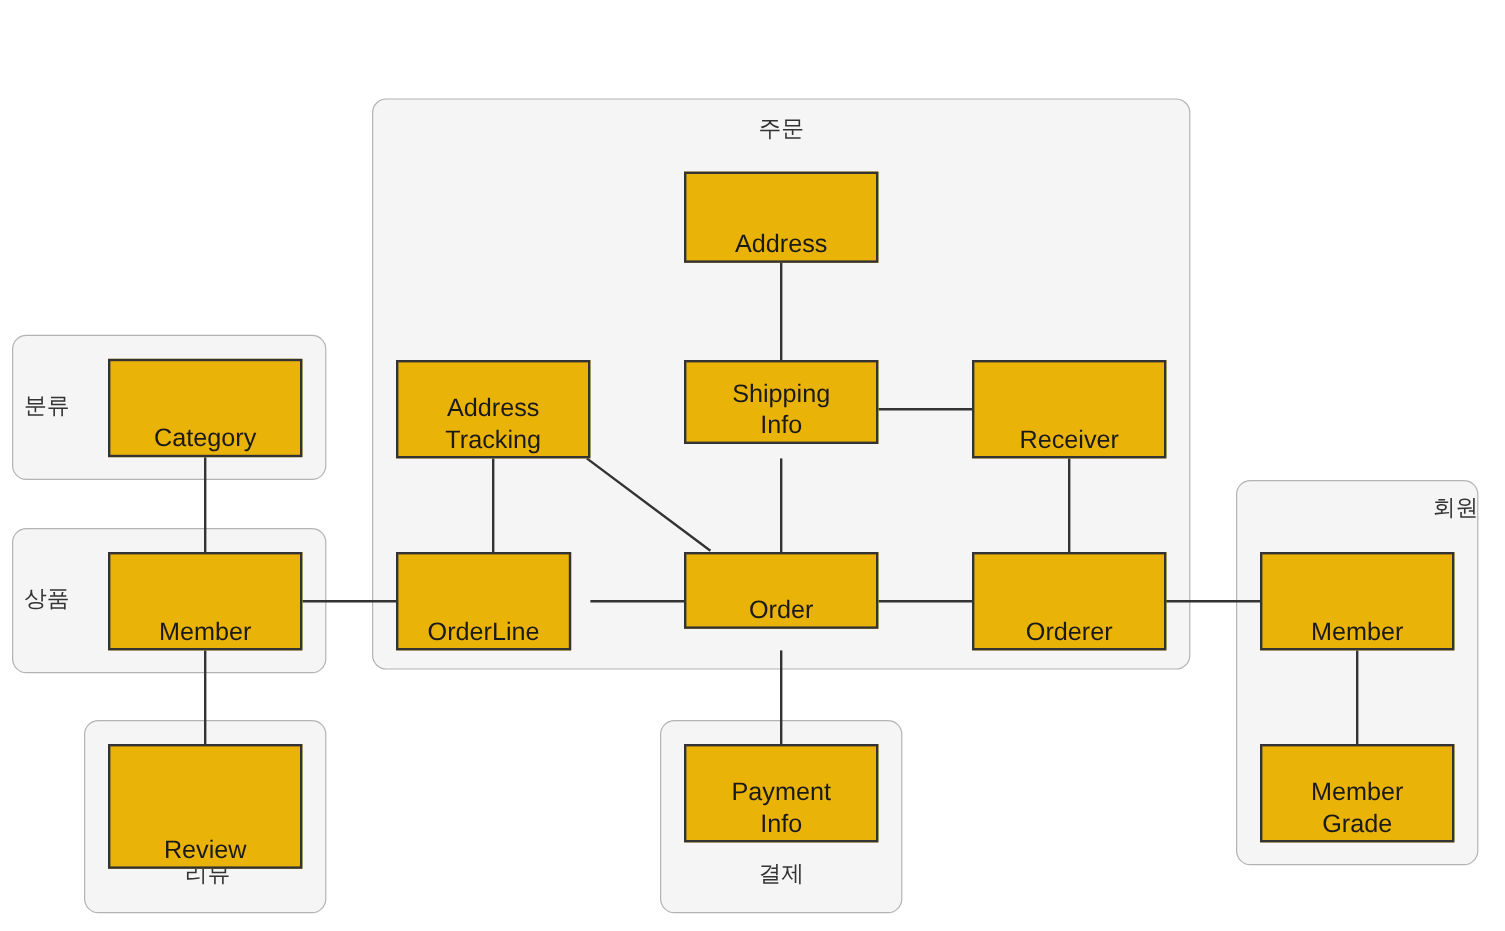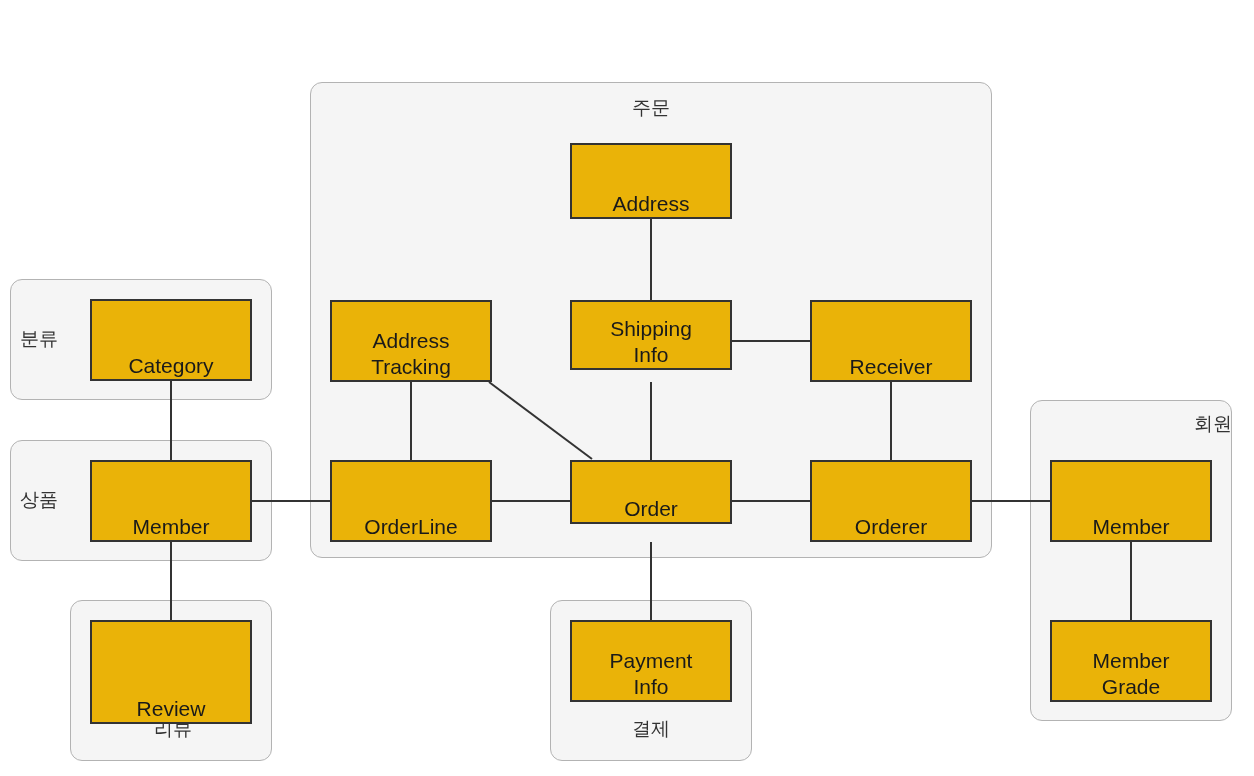--- a/index.html
+++ b/index.html
@@ -115,21 +115,21 @@
         <span>Address
 Tracking</span>
       </div>
       <div class="entity" style="left: 570px; top: 300px; width: 162px; height: 70px;">
         <span>Shipping
 Info</span>
       </div>
       <div class="entity" style="left: 810px; top: 300px; width: 162px; height: 82px;">
         <span>Receiver</span>
       </div>
-      <div class="entity" style="left: 330px; top: 460px; width: 162px; height: 82px;">
+      <div class="entity" style="left: 330px; top: 460px; width: 146px; height: 82px;">
         <span>OrderLine</span>
       </div>
       <div class="entity" style="left: 570px; top: 460px; width: 162px; height: 64px;">
         <span>Order</span>
       </div>
       <div class="entity" style="left: 810px; top: 460px; width: 162px; height: 82px;">
         <span>Orderer</span>
       </div>
       <div class="entity" style="left: 1050px; top: 460px; width: 162px; height: 82px;">
         <span>Member</span>

